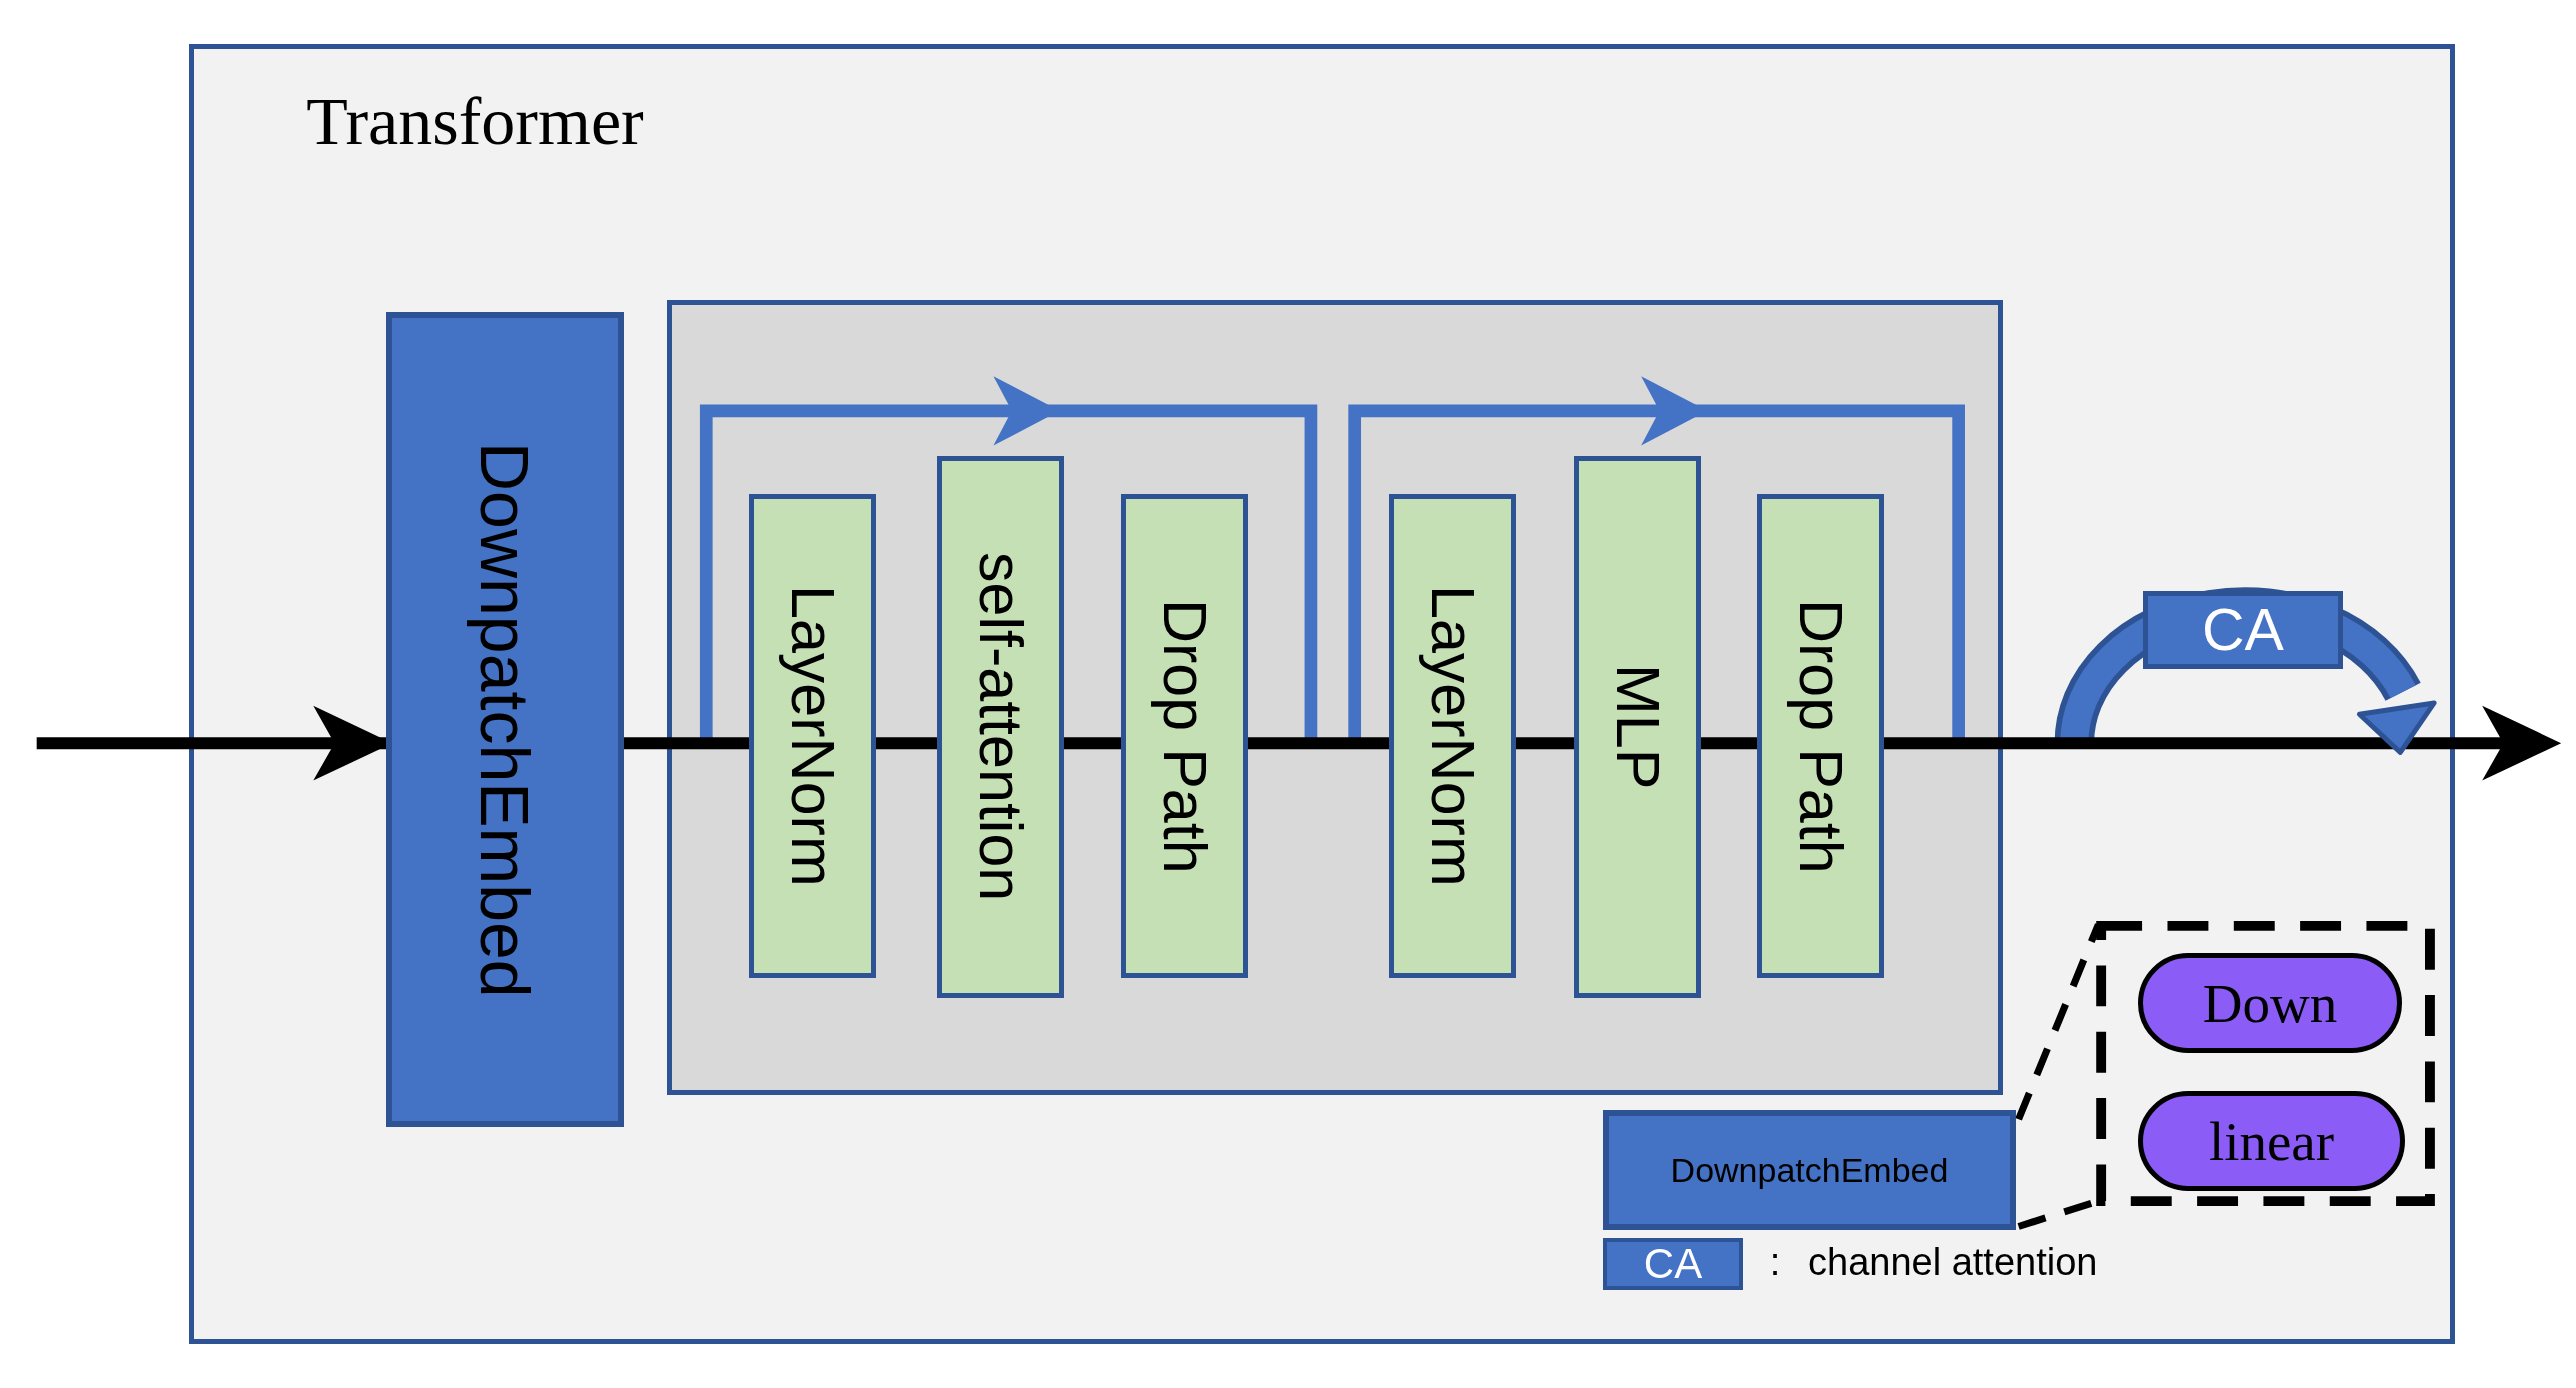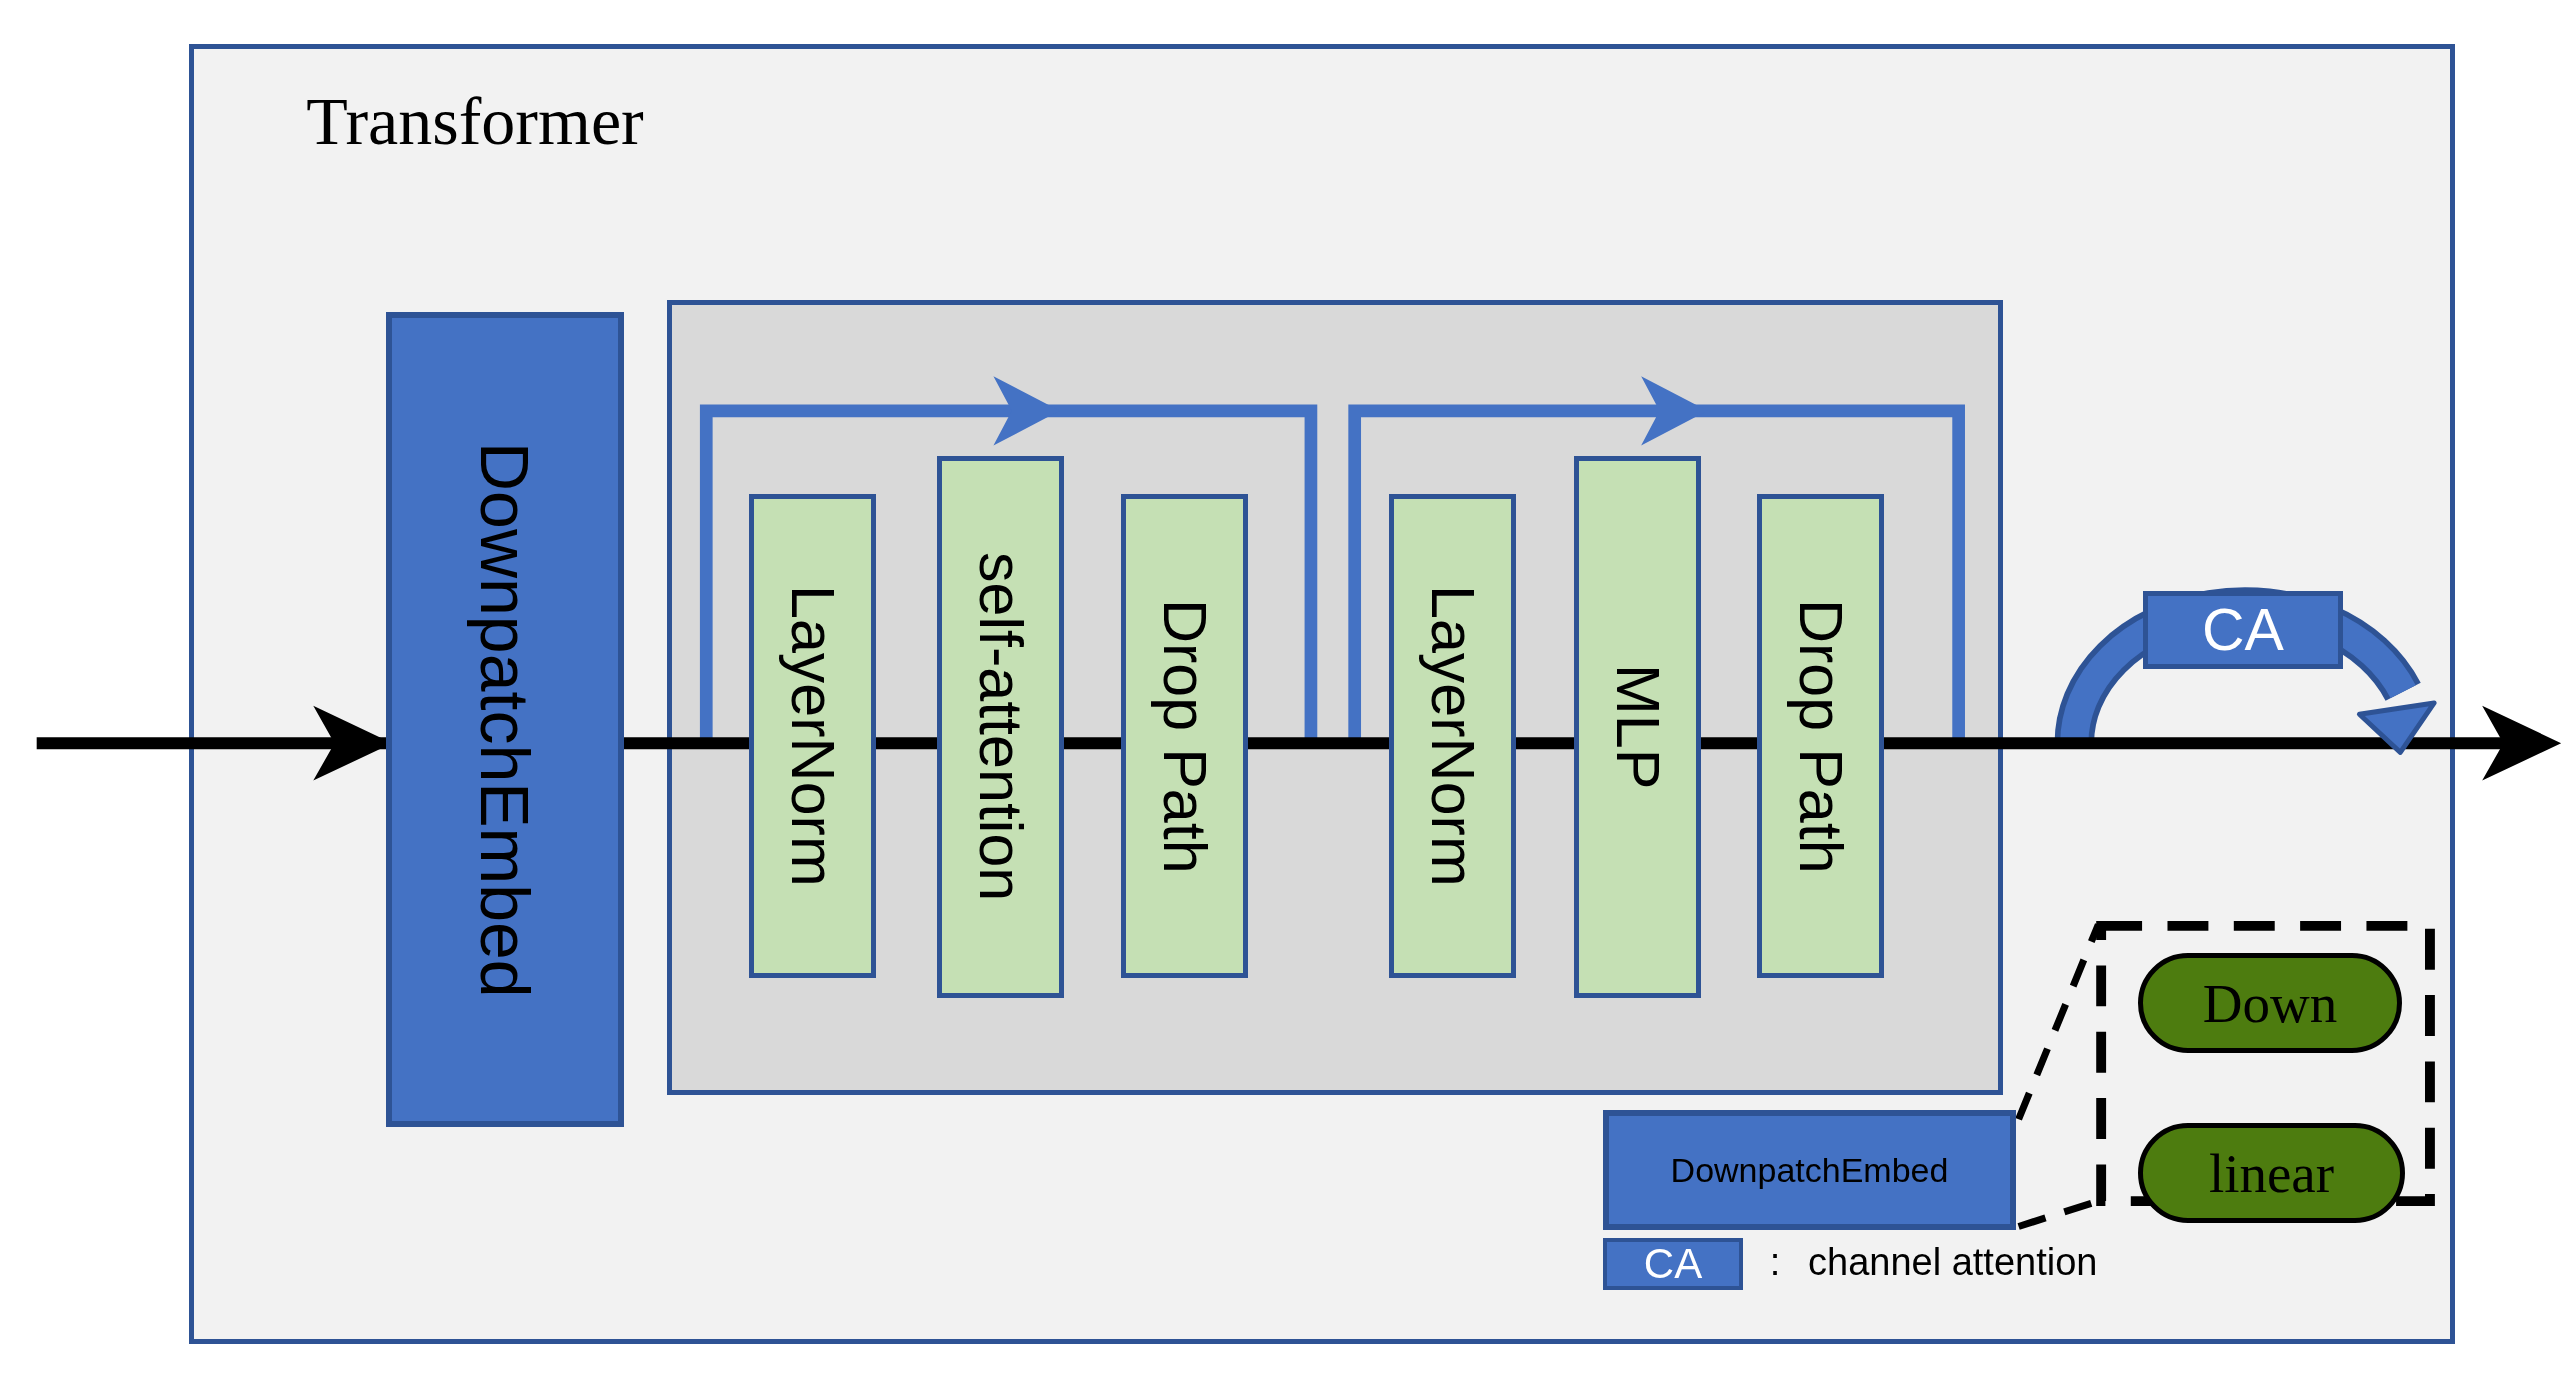--- a/index.html
+++ b/index.html
@@ -28,24 +28,24 @@
   .ca-box{left:2143px;top:591px;width:200px;height:78px;background:#4472C4;border:5px solid #2E5395;
           display:flex;align-items:center;justify-content:center;color:#fff;font-size:59px;z-index:4;}
   
   .lg-downpatch{left:1603px;top:1110px;width:413px;height:120px;background:#4472C4;border:6.4px solid #2E5395;
                 display:flex;align-items:center;justify-content:center;color:#000;font-size:34px;z-index:3;}
   .lg-ca{left:1603px;top:1238px;width:140px;height:52px;background:#4472C4;border:4.2px solid #2E5395;
          display:flex;align-items:center;justify-content:center;color:#fff;font-size:42px;z-index:3;}
   .lg-colon{left:1754px;top:1236px;width:42px;height:52px;display:flex;align-items:center;justify-content:center;
             color:#000;font-size:38px;z-index:3;}
   .lg-text{left:1808px;top:1236px;height:52px;display:flex;align-items:center;color:#000;font-size:38px;z-index:3;}
-  .oval{background:#4d7c0f;border:5.6px solid #000;border-radius:64px;display:flex;align-items:center;justify-content:center;
+  .oval{background:#8b5cf6;border:5.6px solid #000;border-radius:64px;display:flex;align-items:center;justify-content:center;
         font-family:"Liberation Serif",serif;color:#000;font-size:55px;z-index:4;}
   .ov-down{left:2138px;top:953px;width:264px;height:100px;}
-  .ov-linear{left:2138px;top:1123px;width:267px;height:100px;}
+  .ov-linear{left:2138px;top:1091px;width:267px;height:100px;}
 </style>
 </head>
 <body>
 
 <div class="canvas">
 
   <div class="abs outer-box"></div>
 
   <div class="abs gray-box"></div>
 

